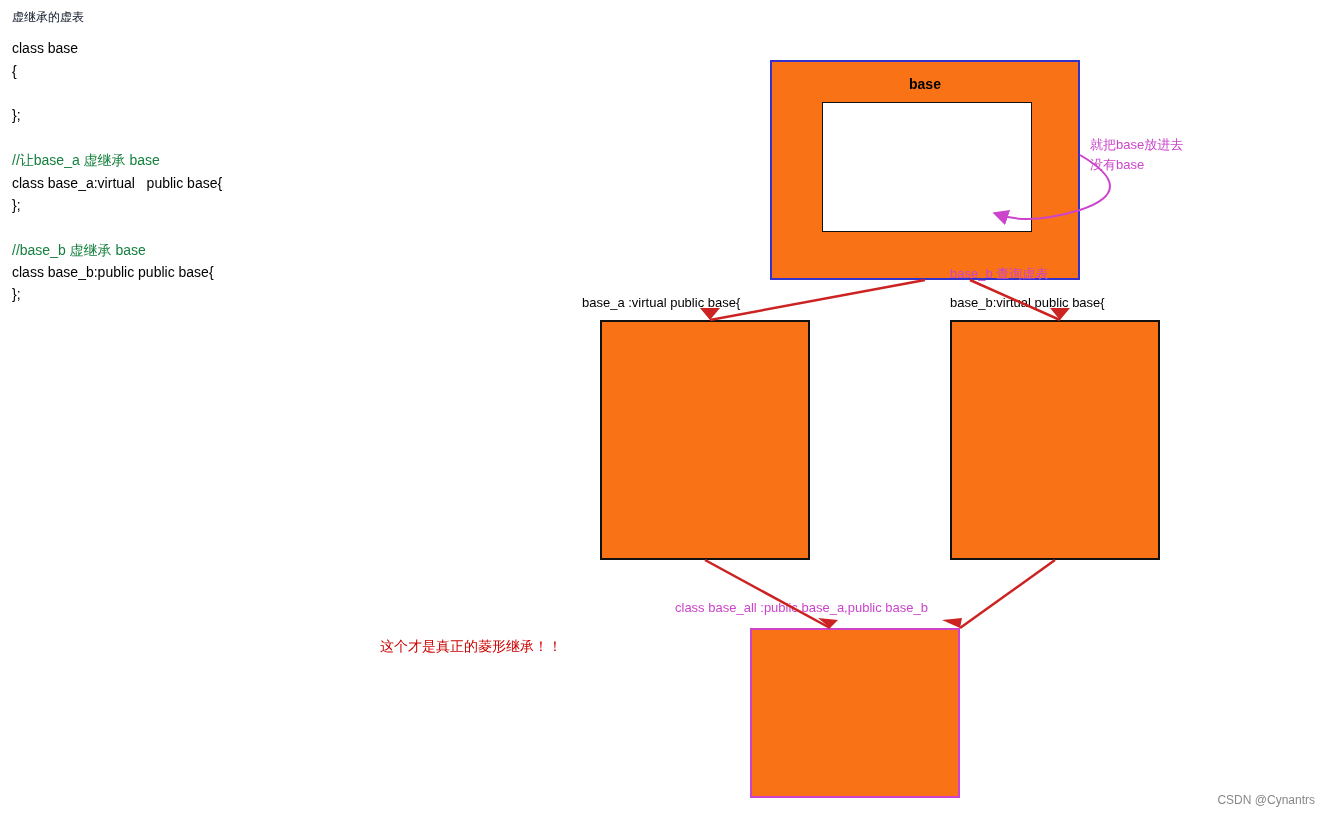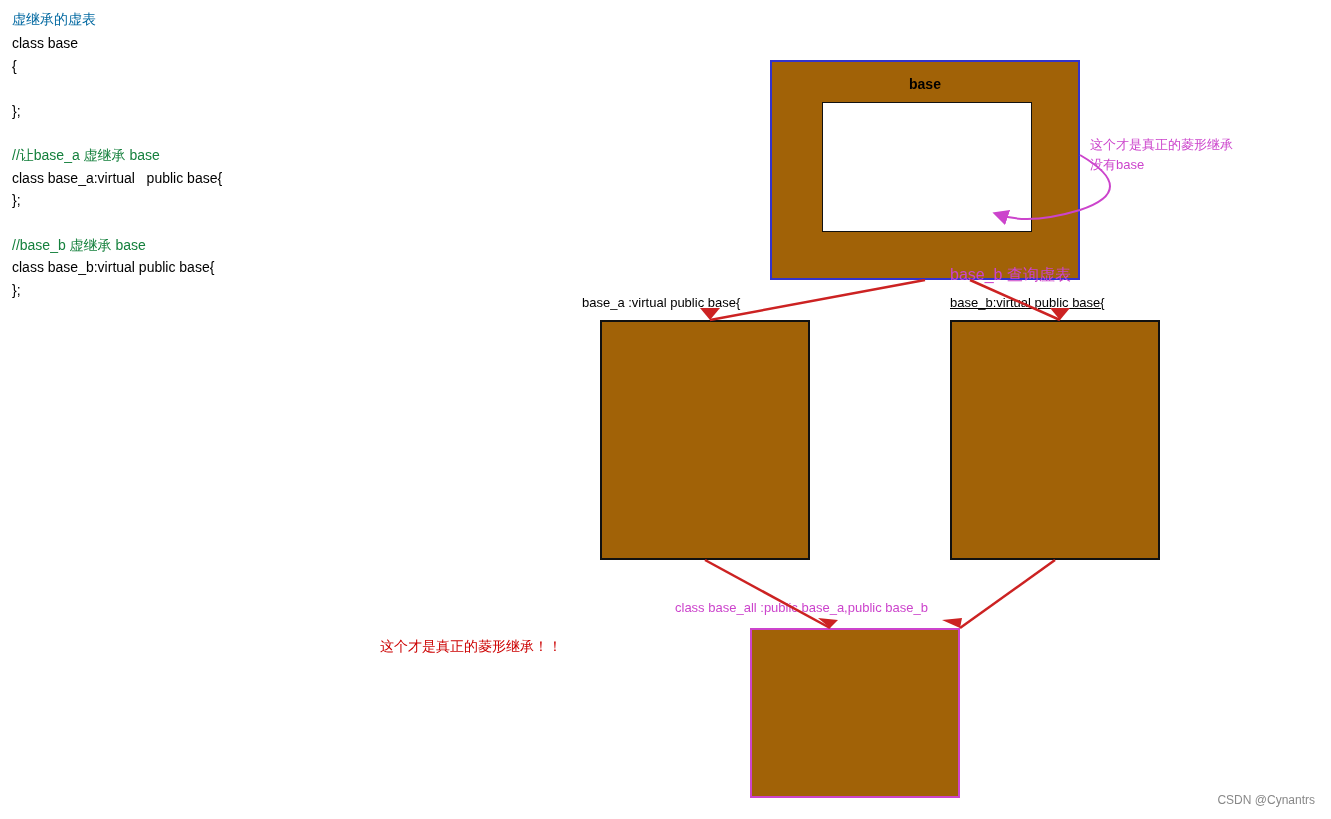--- a/index.html
+++ b/index.html
@@ -53,21 +53,21 @@
 
     
     .label {
       position: absolute;
       font-size: 13px;
     }
 
     
     .box {
       position: absolute;
-      background: #a16207;
+      background: #f97316;
     }
 
     .box-blue {
       border: 2.5px solid #3333cc;
     }
 
     .box-black {
       border: 2.5px solid #111;
     }
 
@@ -87,55 +87,55 @@
       bottom: 12px;
       right: 16px;
       font-size: 12px;
       color: #888;
     }
   </style>
 </head>
 <body>
 
 <div id="code-panel">
-  <div class="code-line" style="color:#0369a1; font-size:14px; margin-bottom:2px;">虚继承的虚表</div>
+  <div class="code-line" style="color:#0f172a; font-size:12px; margin-bottom:10px;">虚继承的虚表</div>
   <div class="code-line">class base</div>
   <div class="code-line">{</div>
   <div class="code-line">&nbsp;</div>
   <div class="code-line">};</div>
   <div class="code-line">&nbsp;</div>
   <div class="code-line code-comment">//让base_a 虚继承 base</div>
   <div class="code-line">class base_a:virtual&nbsp;&nbsp;&nbsp;public base{</div>
   <div class="code-line">};</div>
   <div class="code-line">&nbsp;</div>
   <div class="code-line code-comment">//base_b 虚继承 base</div>
-  <div class="code-line">class base_b:virtual public base{</div>
+  <div class="code-line">class base_b:public public base{</div>
   <div class="code-line">};</div>
 </div>
 
 <div id="diagram">
 
 
   <div class="box box-blue" style="left:330px; top:60px; width:310px; height:220px;">
     <div style="text-align:center; margin-top:14px; font-size:14px; font-weight:bold;">base</div>
 
     <div class="inner-box" style="left:50px; top:40px; width:210px; height:130px;"></div>
   </div>
 
   <div class="label" style="top:135px; left:650px; color:#cc44cc; font-size:13px; line-height:1.5;">
-    <span>这个才是真正的菱形继承</span><br>
+    <span>就把base放进去</span><br>
     <span>没有base</span>
   </div>
 
 
   <div class="label" style="top:295px; left:110px; color:#000; font-size:13px;margin-left:32px;">base_a :virtual public base{</div>
 
-  <div class="label" style="top:265px; left:510px; color:#cc44cc; font-size:16px;">base_b 查询虚表</div>
+  <div class="label" style="top:265px; left:510px; color:#cc44cc; font-size:13px;">base_b 查询虚表</div>
 
-  <div class="label" style="top:295px; left:510px; color:#000; font-size:13px;text-decoration:underline;">base_b:virtual public base{</div>
+  <div class="label" style="top:295px; left:510px; color:#000; font-size:13px;">base_b:virtual public base{</div>
 
   <div class="box box-black" style="left:160px; top:320px; width:210px; height:240px;"></div>
 
   <div class="box box-black" style="left:510px; top:320px; width:210px; height:240px;"></div>
 
   <div class="label" style="top:600px; left:235px; color:#cc44cc; font-size:13px;">class base_all :public base_a,public base_b</div>
 
   <div class="label" style="top:638px; left:-60px; color:#cc0000; font-size:14px;">这个才是真正的菱形继承！！</div>
 
   <div class="box box-purple" style="left:310px; top:628px; width:210px; height:170px;"></div>

